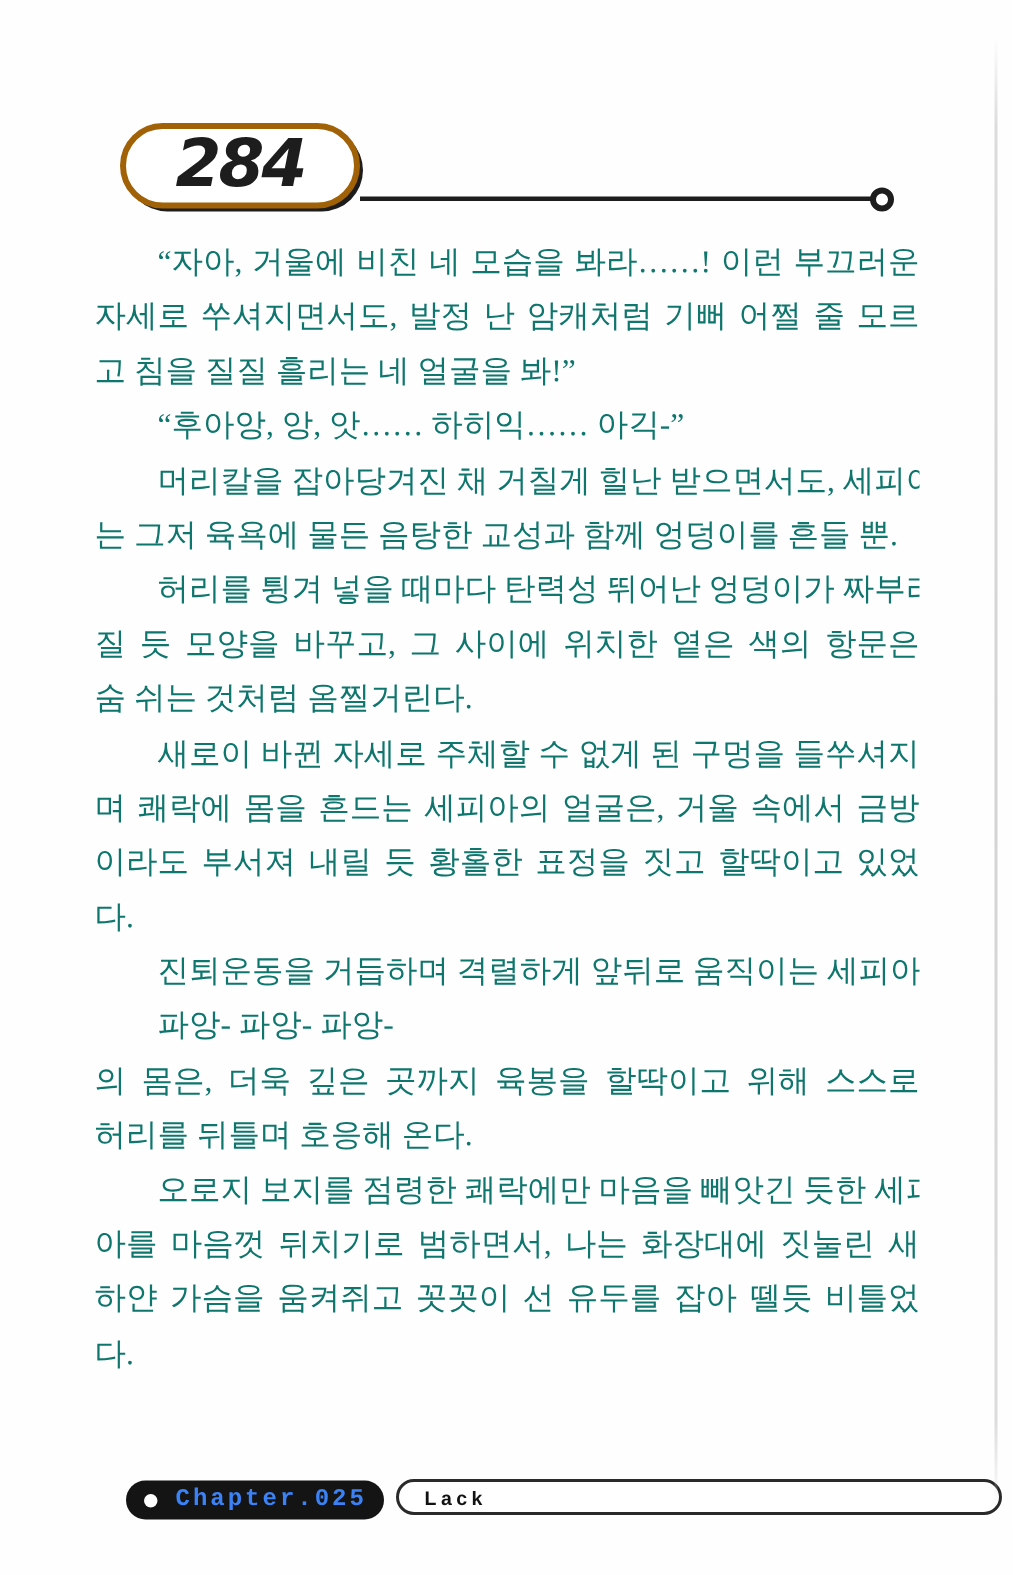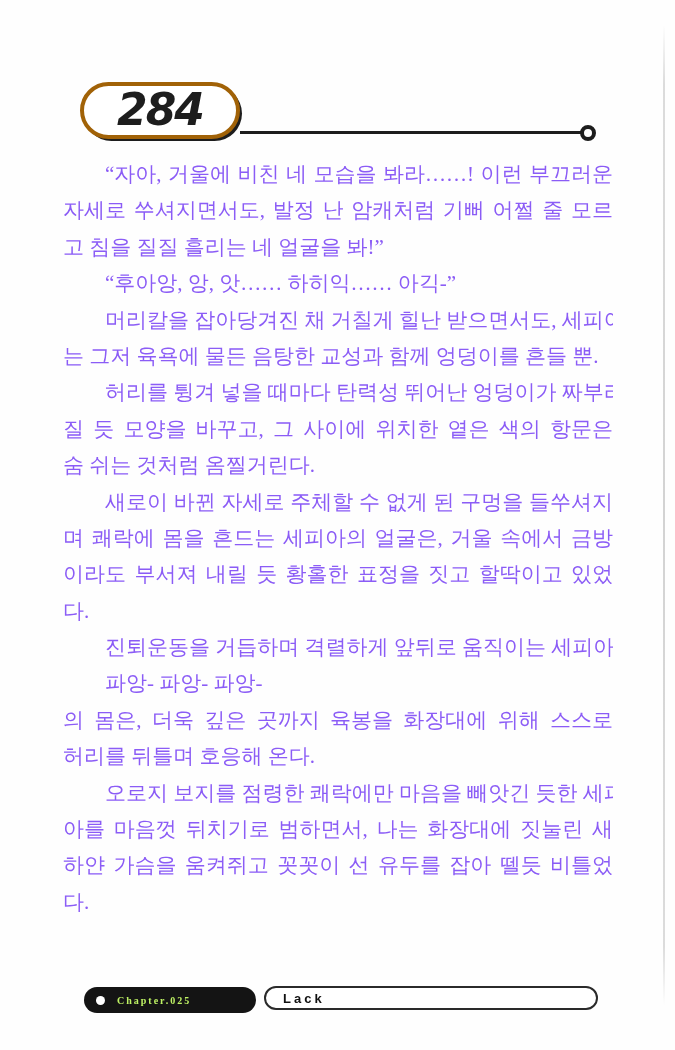--- a/index.html
+++ b/index.html
@@ -60,21 +60,21 @@
     border-radius: 50%;
     background: #ffffff;
   }
 
   
   .text-block {
     position: absolute;
     left: 63px;
     top: 156px;
     width: 550px;
-    color: #8b5cf6;
+    color: #0f766e;
     font-size: 21px;
   }
   .text-line {
     height: 36.4px;
     line-height: 36.4px;
     overflow: hidden;
     text-align: justify;
     text-align-last: justify;
     white-space: nowrap;
   }
@@ -100,33 +100,33 @@
   }
   .chapter-dot {
     width: 9px;
     height: 9px;
     border-radius: 50%;
     background: #ffffff;
     margin-left: 12px;
     flex: 0 0 auto;
   }
   .chapter-label {
-    font-family: Liberation Serif, serif;
+    font-family: Liberation Mono, monospace;
     font-weight: bold;
-    font-size: 10px;
+    font-size: 16px;
     letter-spacing: 2px;
-    color: #bef264;
+    color: #3b82f6;
     margin-left: 12px;
     transform: translateY(-0.5px);
   }
   .brand-badge {
     position: absolute;
     left: 264px;
     top: 986px;
-    width: 334px;
+    width: 404px;
     height: 24px;
     box-sizing: border-box;
     background: #ffffff;
     border: 2px solid #2a2a2a;
     border-radius: 12px;
     display: flex;
     align-items: center;
   }
   .brand-label {
     font-family: "Liberation Sans", "DejaVu Sans", sans-serif;
@@ -174,21 +174,21 @@
       <div class="text-line para-last">는 그저 육욕에 물든 음탕한 교성과 함께 엉덩이를 흔들 뿐.</div>
       <div class="text-line para-first">허리를 튕겨 넣을 때마다 탄력성 뛰어난 엉덩이가 짜부라</div>
       <div class="text-line">질 듯 모양을 바꾸고, 그 사이에 위치한 옅은 색의 항문은</div>
       <div class="text-line para-last">숨 쉬는 것처럼 옴찔거린다.</div>
       <div class="text-line para-first">새로이 바뀐 자세로 주체할 수 없게 된 구멍을 들쑤셔지</div>
       <div class="text-line">며 쾌락에 몸을 흔드는 세피아의 얼굴은, 거울 속에서 금방</div>
       <div class="text-line">이라도 부서져 내릴 듯 황홀한 표정을 짓고 할딱이고 있었</div>
       <div class="text-line para-last">다.</div>
       <div class="text-line para-first">진퇴운동을 거듭하며 격렬하게 앞뒤로 움직이는 세피아</div>
       <div class="text-line para-first para-last">파앙- 파앙- 파앙-</div>
-      <div class="text-line">의 몸은, 더욱 깊은 곳까지 육봉을 화장대에 위해 스스로</div>
+      <div class="text-line">의 몸은, 더욱 깊은 곳까지 육봉을 할딱이고 위해 스스로</div>
       <div class="text-line para-last">허리를 뒤틀며 호응해 온다.</div>
       <div class="text-line para-first">오로지 보지를 점령한 쾌락에만 마음을 빼앗긴 듯한 세피</div>
       <div class="text-line">아를 마음껏 뒤치기로 범하면서, 나는 화장대에 짓눌린 새</div>
       <div class="text-line">하얀 가슴을 움켜쥐고 꼿꼿이 선 유두를 잡아 뗄듯 비틀었</div>
       <div class="text-line para-last">다.</div>
     </div>
 
   <div>
     <div class="chapter-badge">
       <span class="chapter-dot"></span>

